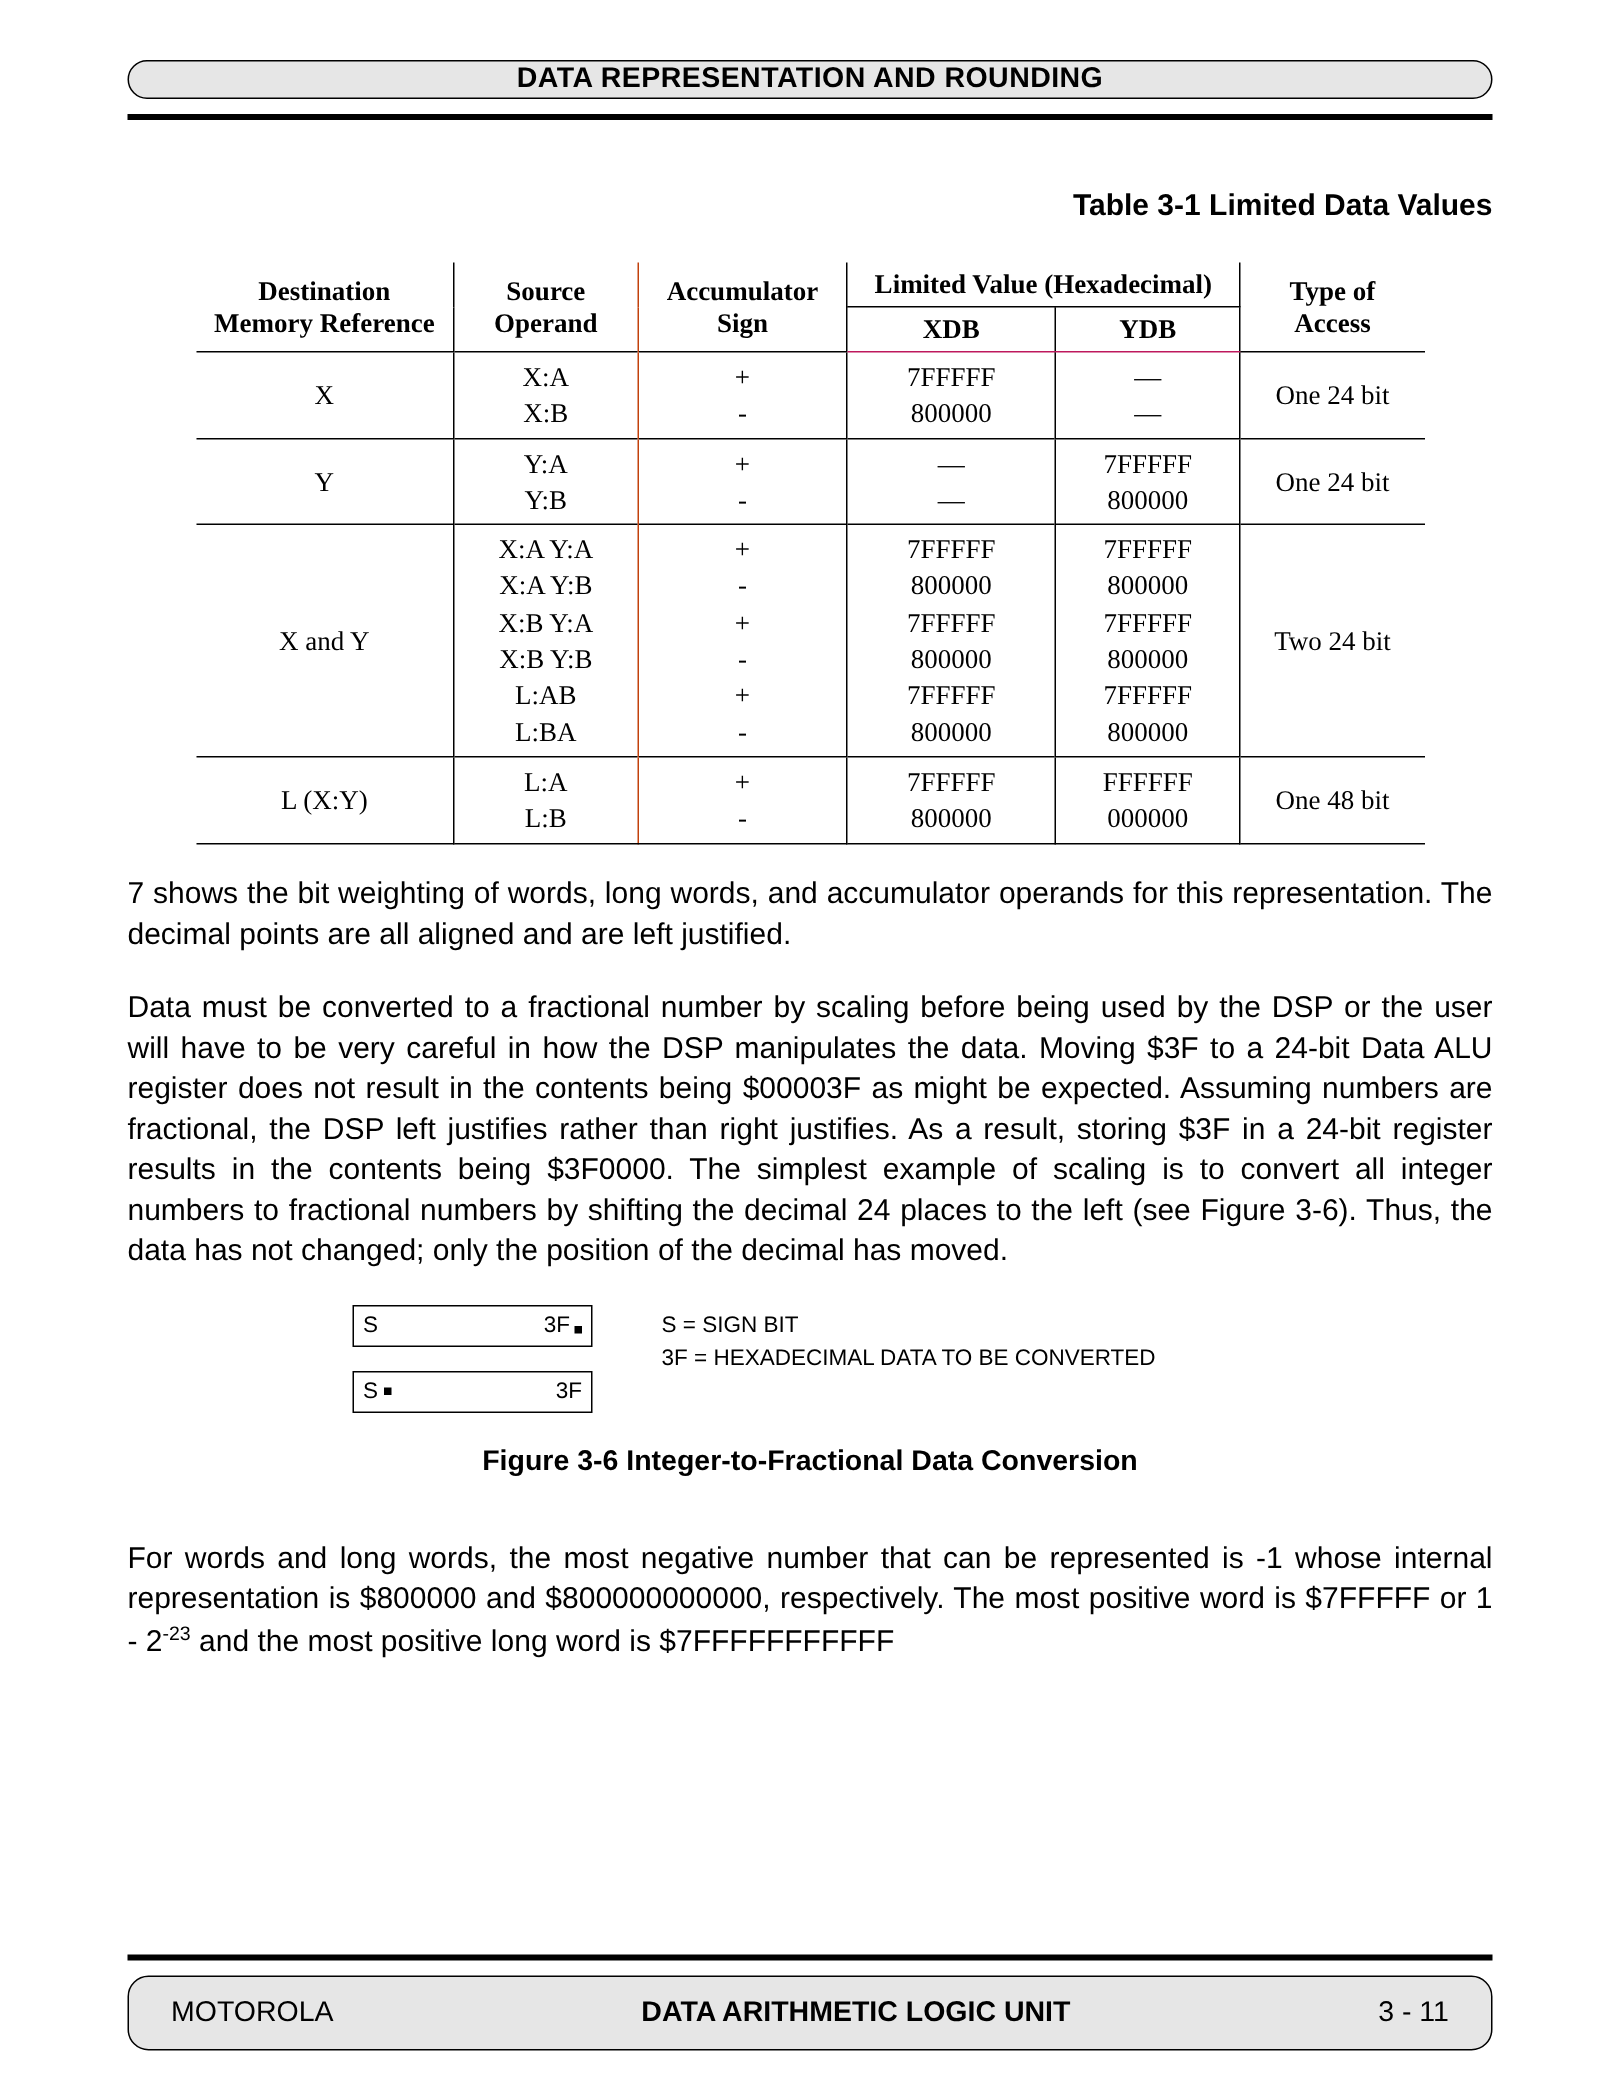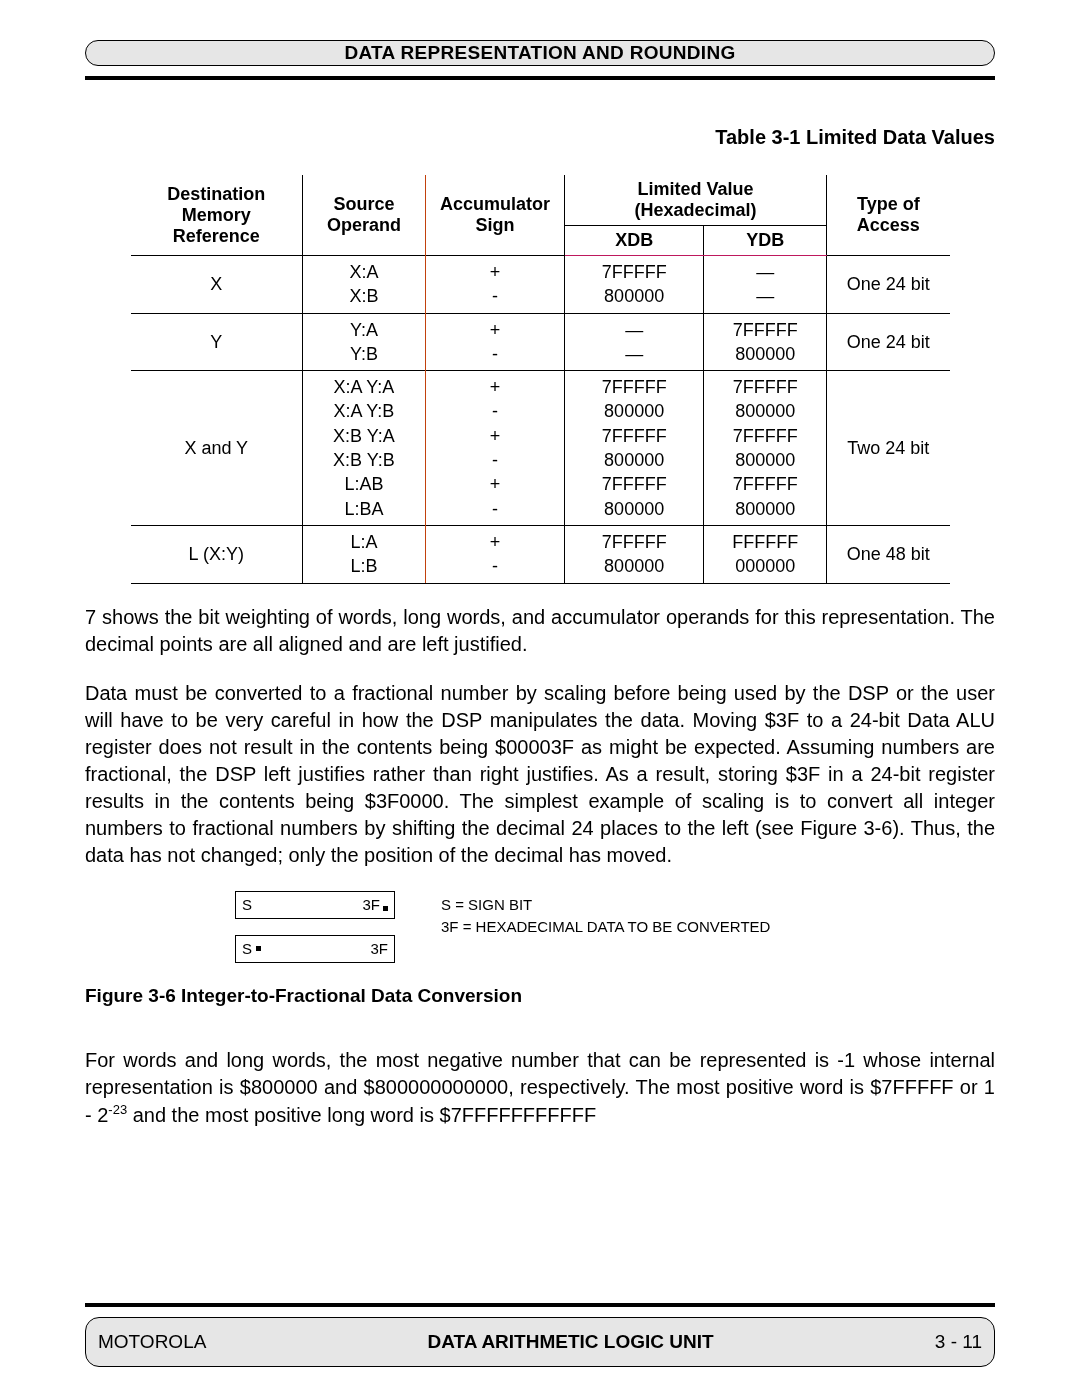--- a/index.html
+++ b/index.html
@@ -33,20 +33,21 @@
     text-align: right;
     font-weight: bold;
     font-size: 20px;
     margin: 46px 0 26px 0;
   }
   table.limited {
     border-collapse: collapse;
     margin: 0 auto 20px auto;
     font-size: 18px;
     width: 90%;
+    font-family: Liberation Serif, serif;
   }
   table.limited th, table.limited td {
     padding: 4px 10px;
     text-align: center;
     font-weight: normal;
     vertical-align: middle;
   }
   table.limited thead th { font-weight: bold; }
   .col-dest { width: 21%; border-right: 1px solid #000; }
   .col-src  { width: 15%; border-right: 1px solid #c2410c; }
@@ -99,39 +100,39 @@
   .box .sdot::after {
     content: "";
     display: inline-block;
     width: 5px; height: 5px;
     background: #000;
     margin-left: 4px;
     vertical-align: -1px;
   }
   .fig-legend { font-size: 15px; line-height: 1.8; }
   .fig-caption {
-    text-align: left;
+    text-align: center;
     font-weight: bold;
     font-size: 19px;
     margin: 18px 0 40px 0;
   }
 
   .footer-hr {
     height: 4px;
     background: #000;
     margin: 6px 0 10px 0;
   }
   .footer-chip {
     border: 1.5px solid #000;
     border-radius: 14px;
     background: #e6e6e6;
     display: flex;
     justify-content: space-between;
     align-items: center;
-    padding: 13px 12px;
+    padding: 13px 28px;
     font-size: 19px;
   }
   .footer-chip .center { font-weight: bold; }
   .sup { font-size: 13px; vertical-align: super; }
 </style>
 </head>
 <body>
 
 <div class="header-chip">
   <span>DATA REPRESENTATION AND ROUNDING</span>

